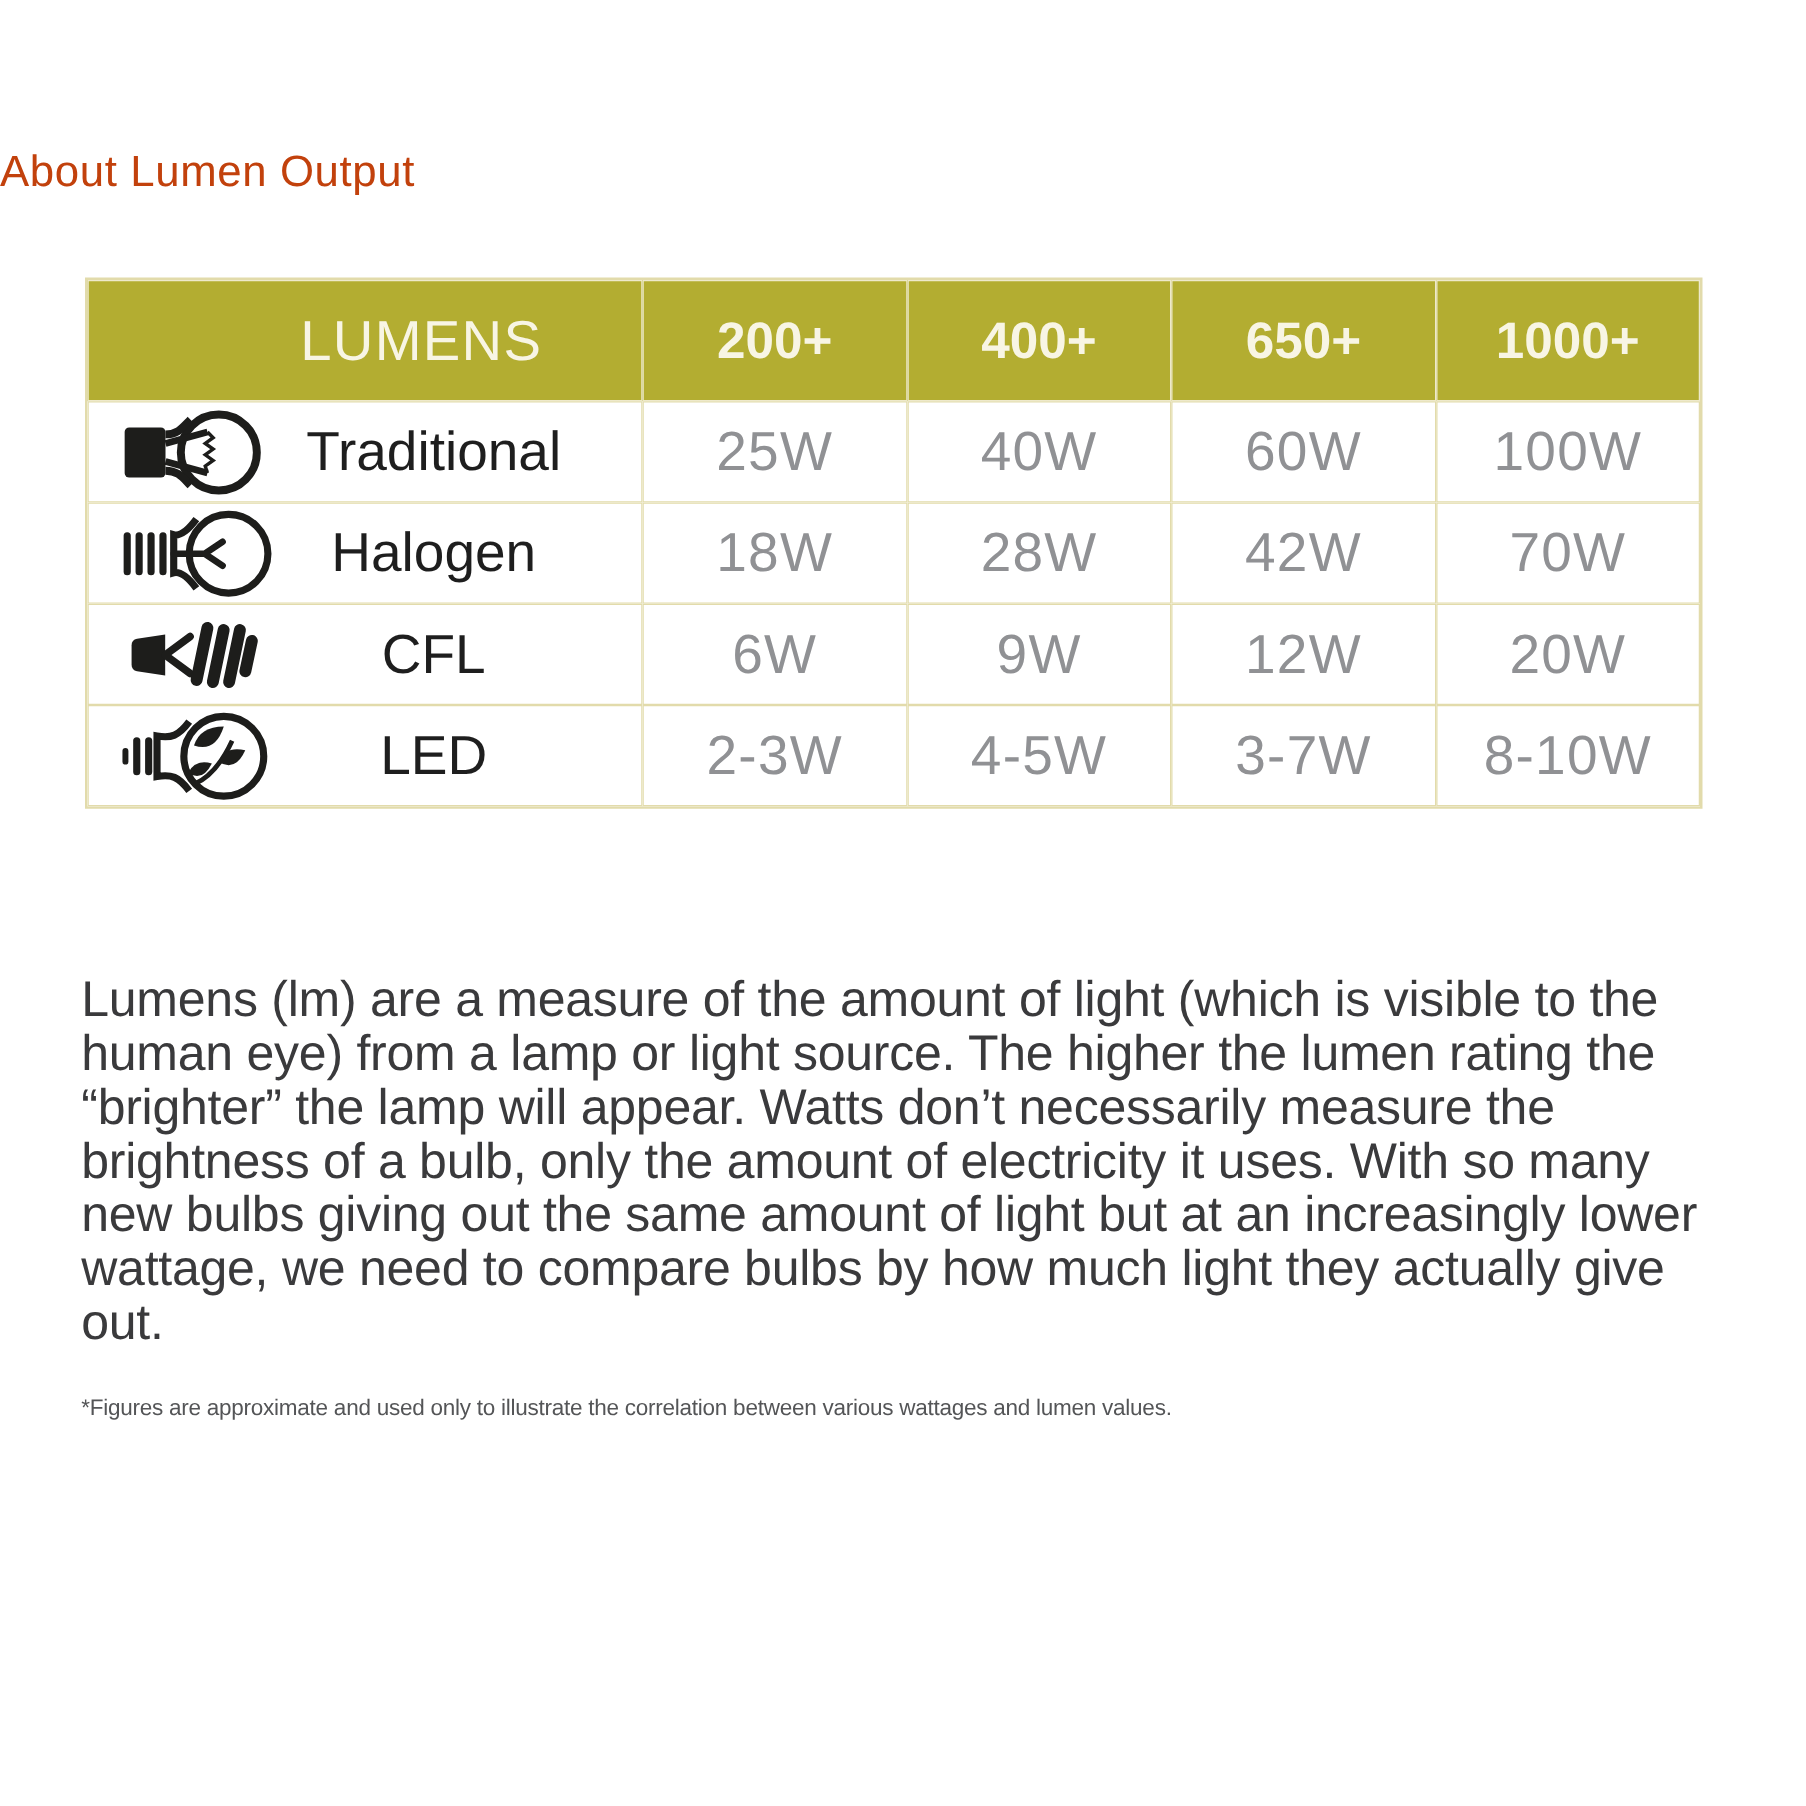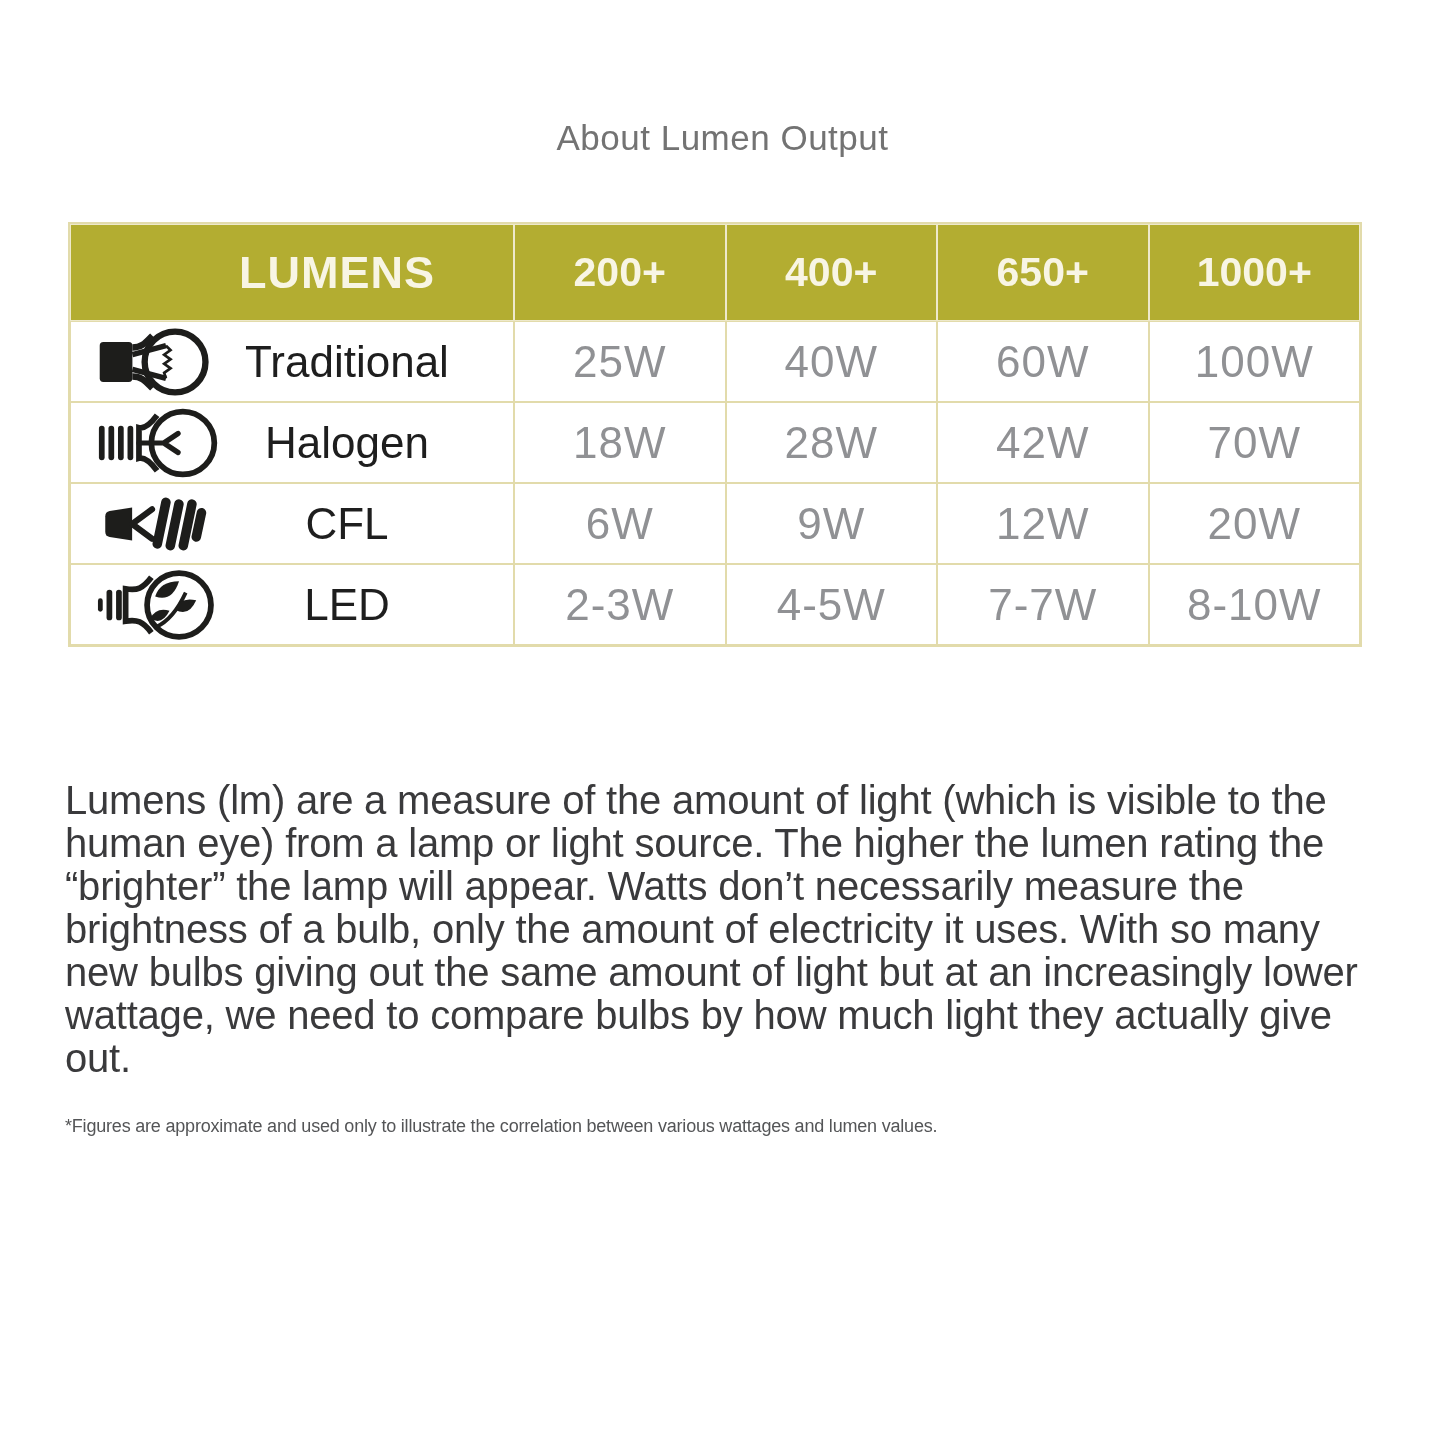--- a/index.html
+++ b/index.html
@@ -4,24 +4,23 @@
 <style>
   html,body { margin:0; padding:0; }
   body {
     width:1445px; height:1445px; overflow:hidden;
     background:#ffffff;
     font-family:"Liberation Sans", sans-serif;
     color:#1d1d1b;
   }
   .title {
     margin-top:118px;
-    text-align:center;
     font-size:35px;
     letter-spacing:0.5px;
-    color:#737373;
+    color:#c2410c;
   }
   
   .lumen-table {
     margin:64px 0 0 68px;
     width:1294px;
     display:grid;
     grid-template-columns:444px repeat(4, 1fr);
     border:2px solid #e2dbab;
     box-sizing:border-box;
   }
@@ -36,21 +35,21 @@
   .th {
     height:97px;
     background:#b3ad31;
     color:#f8f5e4;
     font-size:41px;
     font-weight:700;
     border-color:#eee9cb;
   }
   .th.corner {
     font-size:45px;
-    font-weight:700;
+    font-weight:400;
     letter-spacing:1px;
     padding-left:90px;
   }
   .td { height:81px; }
   .td.value {
     color:#909194;
     font-size:44px;
     font-weight:300;
     letter-spacing:1px;
   }
@@ -167,19 +166,19 @@
         <path d="M62 68 Q80 60 93 32" stroke-width="4"></path>
         <path d="M86 20 Q66 20 61 36 Q79 42 86 20 Z" fill="#1d1d1b" stroke="none"></path>
         <path d="M104 40 Q87 36 82 50 Q96 58 104 40 Z" fill="#1d1d1b" stroke="none"></path>
         <path d="M76 51 Q62 47 56 59 Q68 67 76 51 Z" fill="#1d1d1b" stroke="none"></path>
       </svg>
     </span>
     <span>LED</span>
   </div>
   <div class="cell td value">2-3W</div>
   <div class="cell td value">4-5W</div>
-  <div class="cell td value">7-7W</div>
+  <div class="cell td value">3-7W</div>
   <div class="cell td value">8-10W</div>
 </div>
 
 <p class="body-text">Lumens (lm) are a measure of the amount of light (which is visible to the human eye) from a lamp or light source. The higher the lumen rating the “brighter” the lamp will appear. Watts don’t necessarily measure the brightness of a bulb, only the amount of electricity it uses. With so many new bulbs giving out the same amount of light but at an increasingly lower wattage, we need to compare bulbs by how much light they actually give out.</p>
 
 <p class="footnote">*Figures are approximate and used only to illustrate the correlation between various wattages and lumen values.</p>
 
 </body></html>

